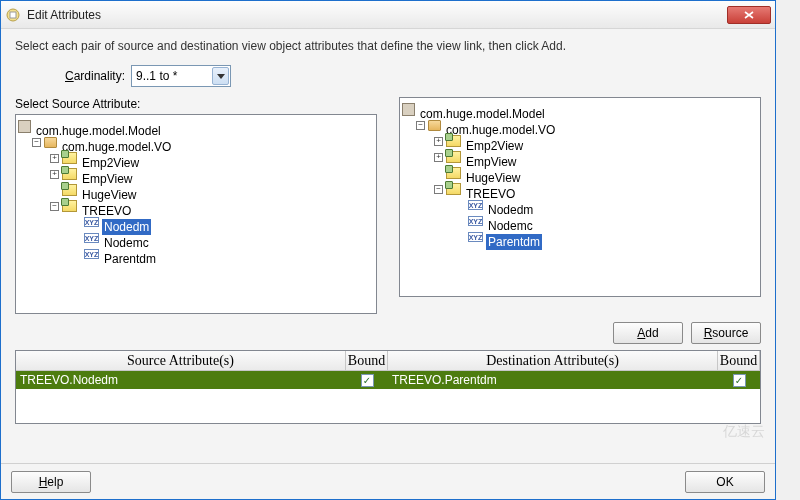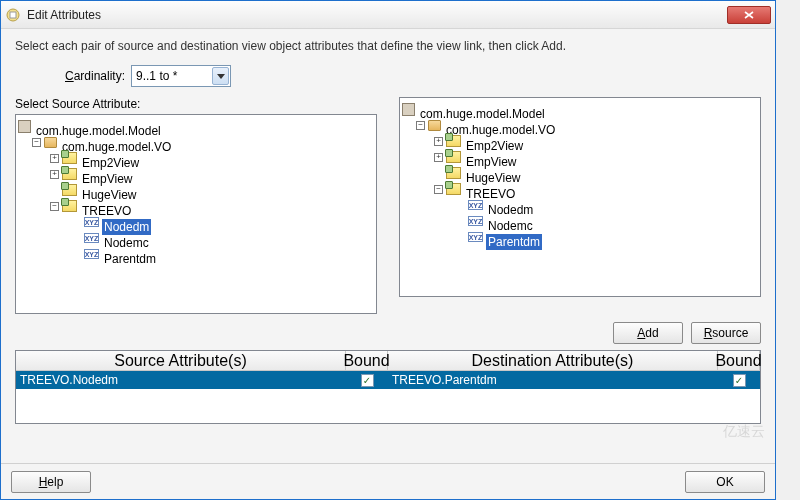--- a/index.html
+++ b/index.html
@@ -34,25 +34,25 @@
 .ico-view::before { content:""; position:absolute; left:-2px; top:-3px; width:6px; height:6px; background:#a8d08d; border:1px solid #4c7a34; border-radius:1px; }
 .ico-attr { width:15px; height:10px; background:#fff; border:1px solid #6a8abf; font-size:7px; color:#3b5aa2; font-weight:bold; line-height:9px; text-align:center; }
 .ico-attr::before { content:"XYZ"; }
 .node .lbl { padding: 0 2px; margin-top: 9px; }
 .node.sel .lbl { background: #316ac5; color: #fff; }
 .btnrow { display: flex; justify-content: flex-end; gap: 8px; margin-bottom: 6px; }
 .btn { min-width: 70px; height: 22px; background: linear-gradient(#fdfdfd,#e5e5e5); border: 1px solid #8a8a8a; border-radius: 2px; display: inline-flex; align-items: center; justify-content: center; cursor: pointer; padding: 0 10px; }
 .btn u { text-decoration: underline; }
 .table { border: 1px solid #828790; background: #fff; height: 74px; display: flex; flex-direction: column; }
 .thead { display: flex; height: 20px; background: linear-gradient(#fbfbfb,#eaeaea); border-bottom: 1px solid #c7c7c7; }
-.th { border-right: 1px solid #c7c7c7; display: flex; align-items: center; justify-content: center; font-size: 16px; }
+.th { border-right: 1px solid #c7c7c7; display: flex; align-items: center; justify-content: center; font-size: 14px; font-family: Liberation Serif, serif; }
 .th.src { flex: 1; }
 .th.b { width: 42px; }
 .th.dst { flex: 1; }
-.trow { display: flex; height: 18px; background: #0369a1; color: #fff; align-items: center; }
+.trow { display: flex; height: 18px; background: #4d7c0f; color: #fff; align-items: center; }
 .td.src { flex: 1; padding-left: 4px; }
 .td.b { width: 42px; display: flex; align-items: center; justify-content: center; }
 .td.dst { flex: 1; padding-left: 4px; }
 .chk { width: 13px; height: 13px; background: #fff; border: 1px solid #7a97b3; display: inline-flex; align-items: center; justify-content: center; font-size: 10px; color: #2a6e2a; }
 .footer { height: 36px; border-top: 1px solid #d0d0d0; padding: 6px 10px; display: flex; align-items: center; justify-content: space-between; }
 .footer .right { display: flex; gap: 13px; }
 .watermark { position: absolute; right: 10px; bottom: 58px; font-size: 14px; color: #d7d7d7; pointer-events: none; }
 .tri { width:0; height:0; border-left:4px solid transparent; border-right:4px solid transparent; border-top:5px solid #333; }
 </style>
 </head>

